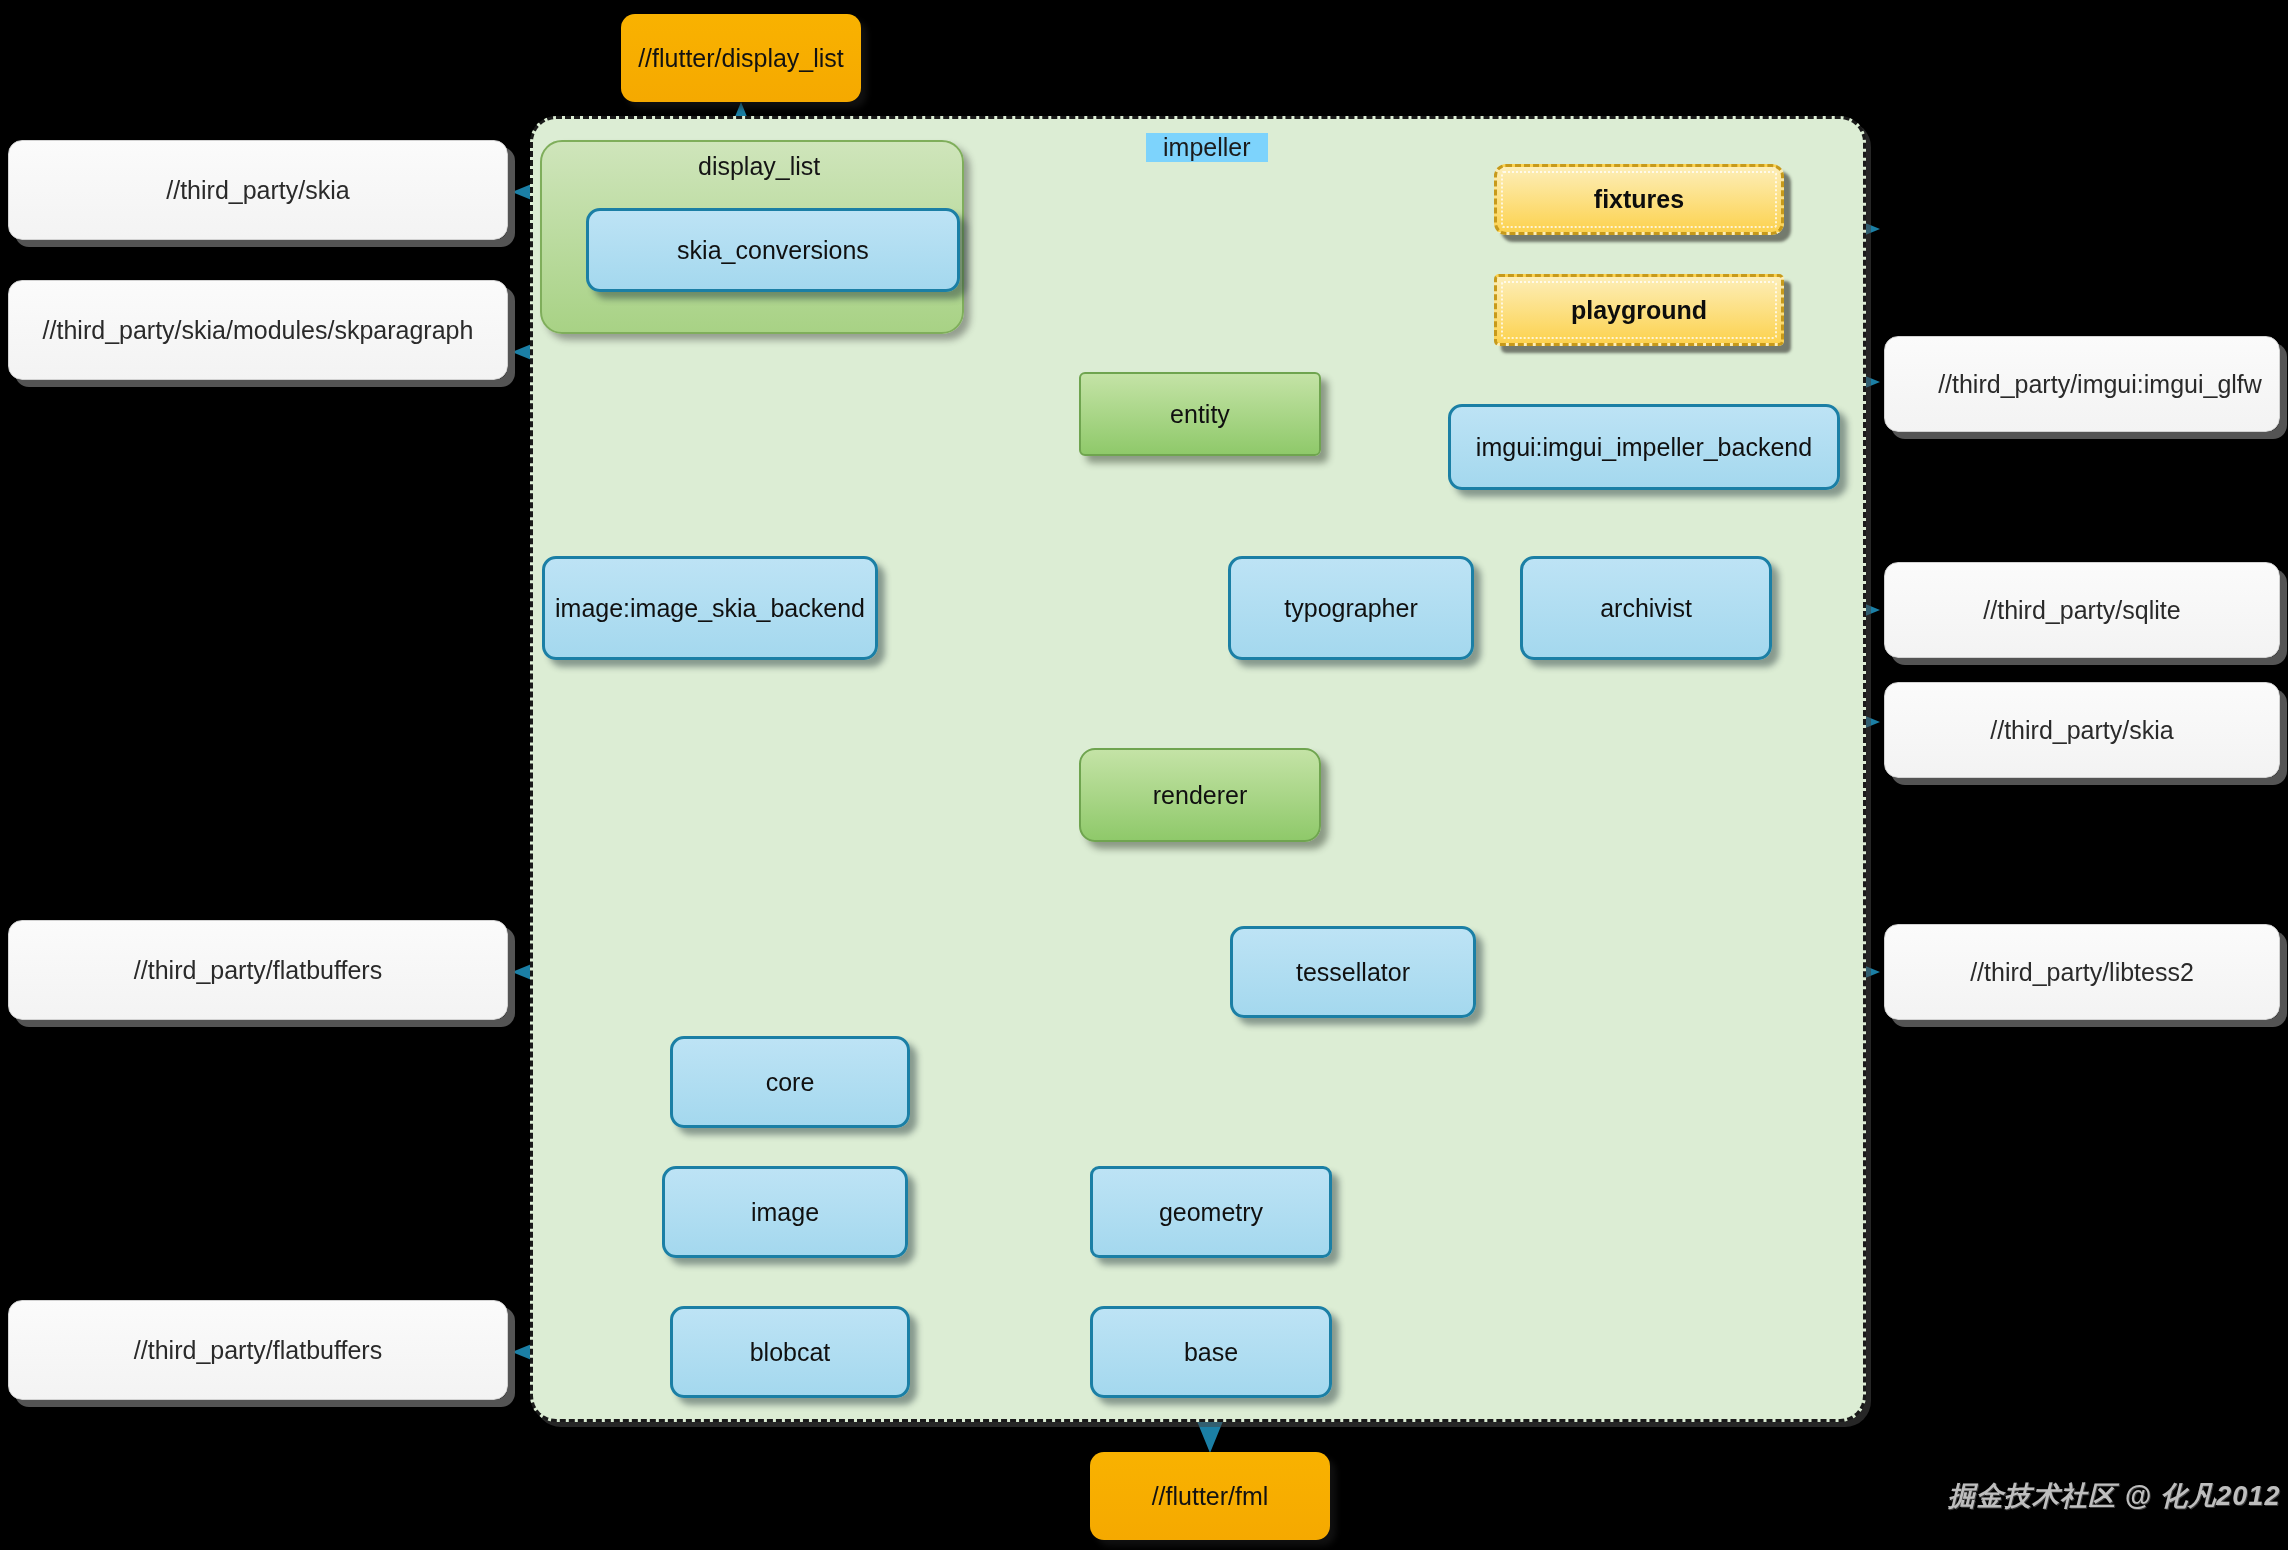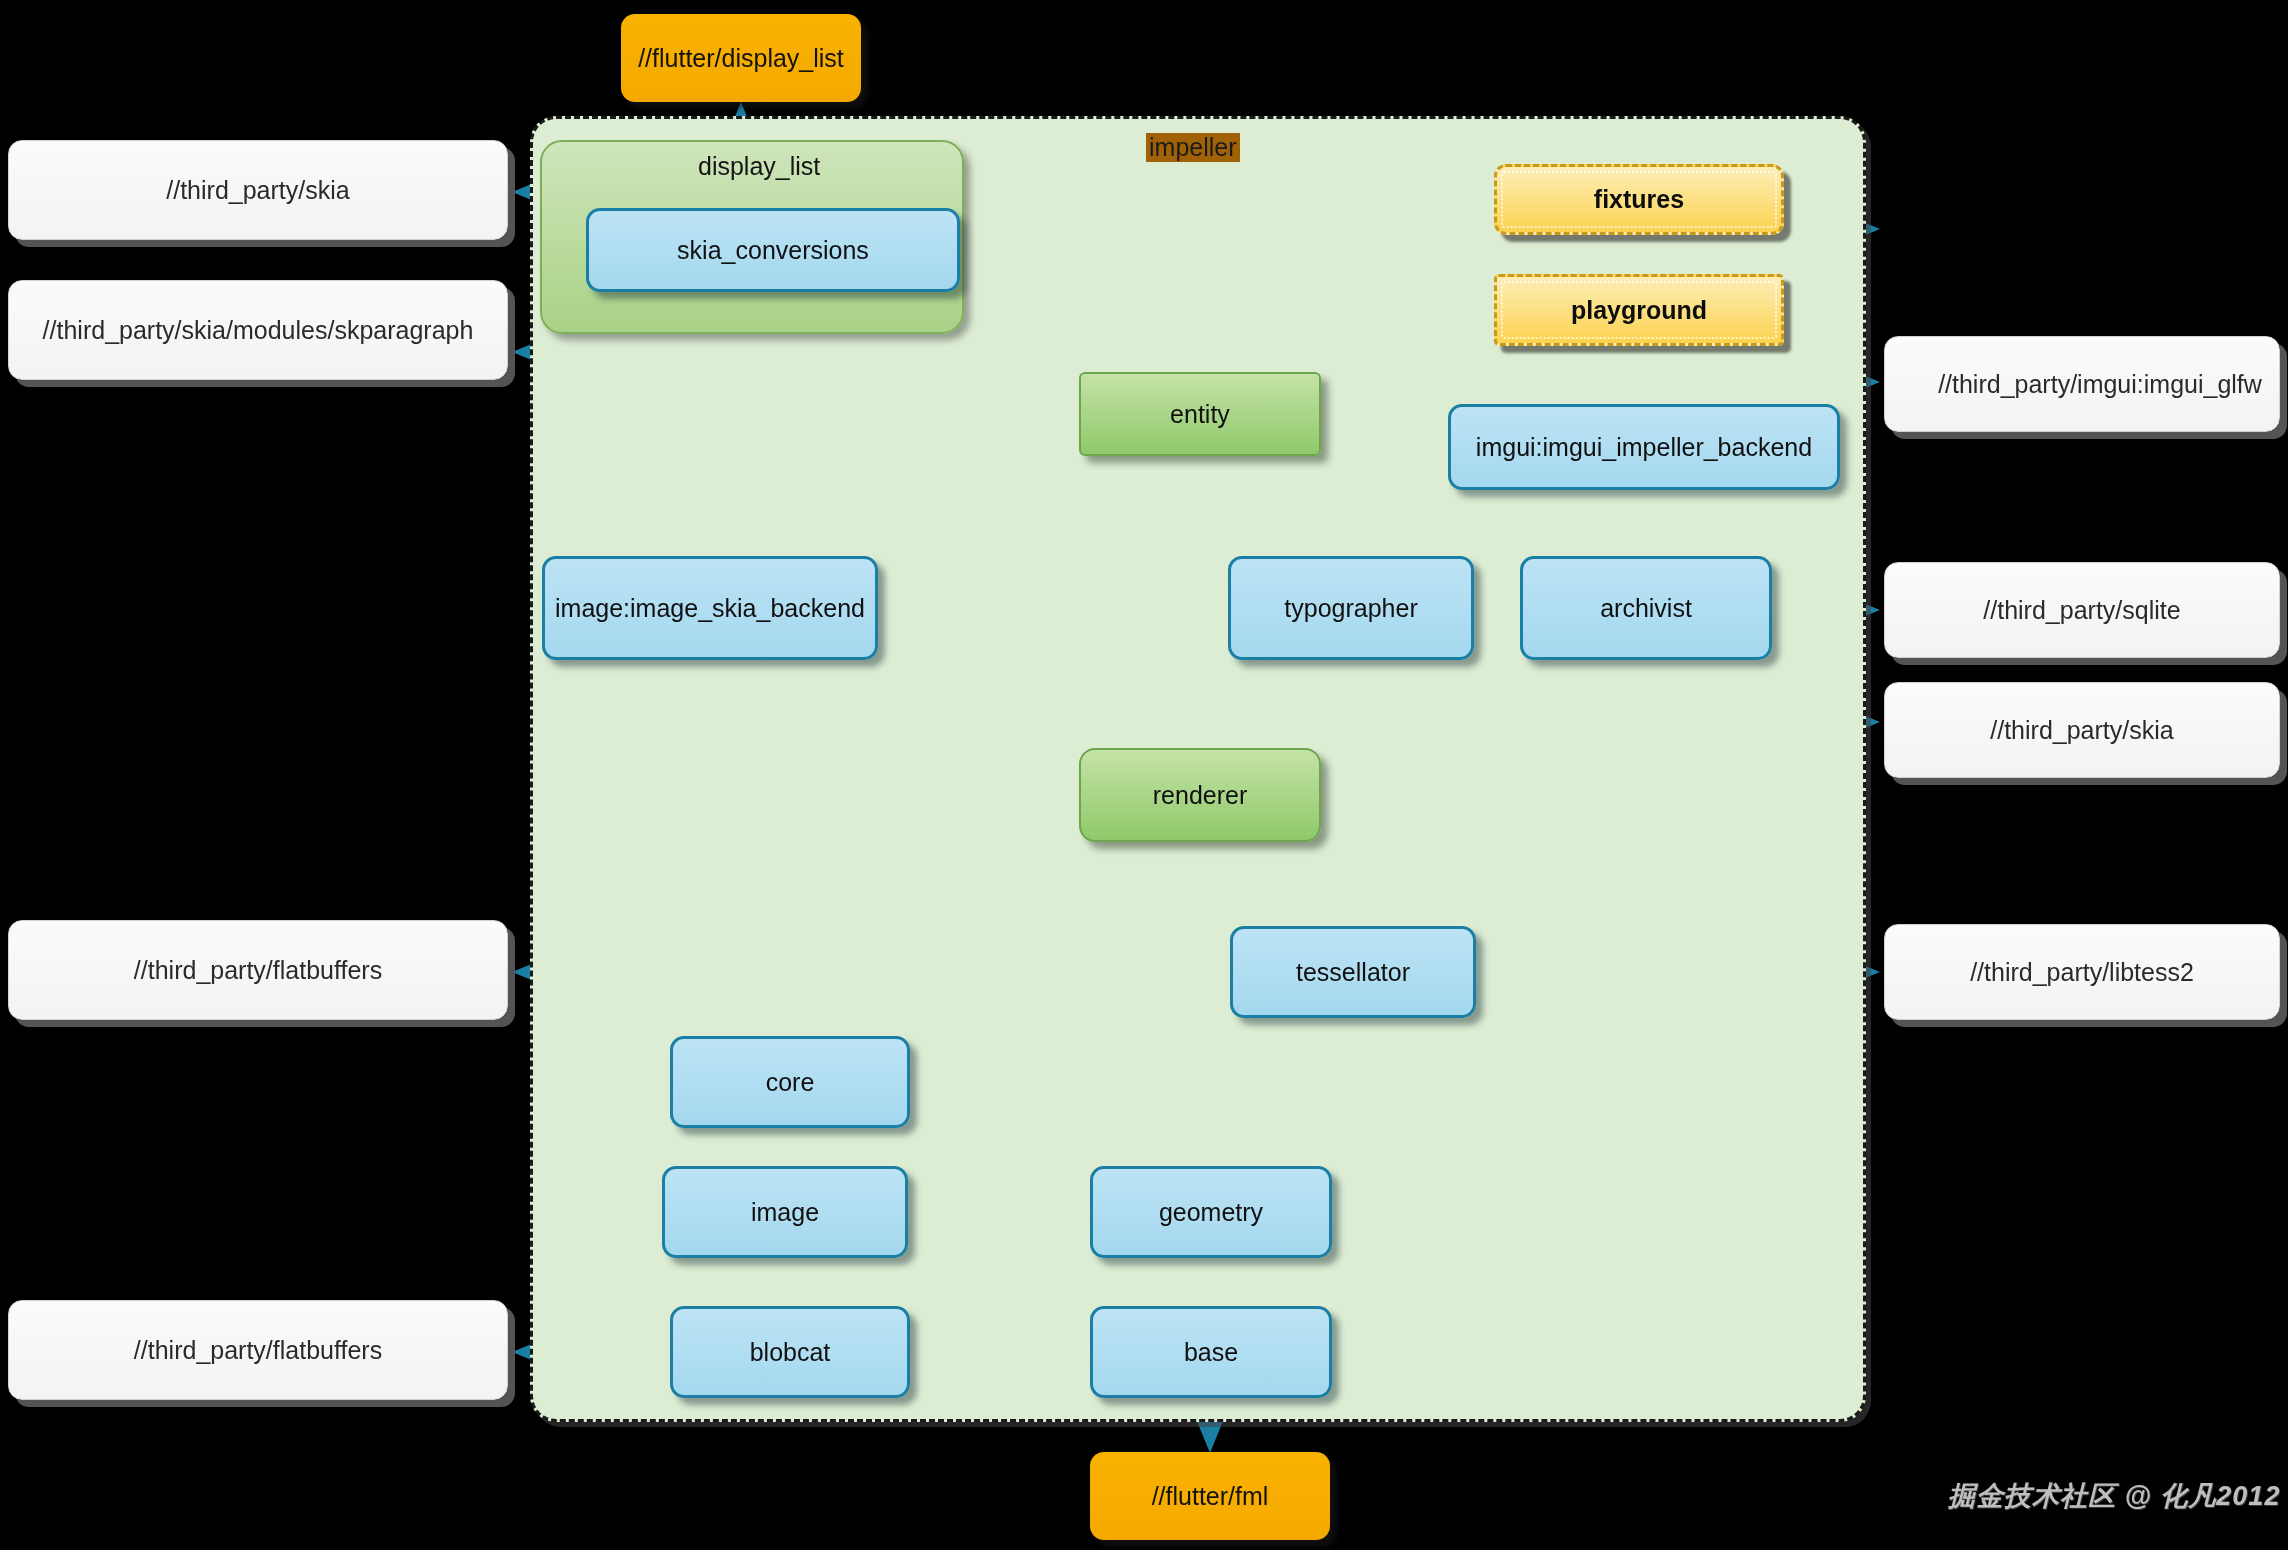--- a/index.html
+++ b/index.html
@@ -34,22 +34,22 @@
     background: #dcedd4;
     border: 3px dashed #1a1a1a;
     border-radius: 26px;
     z-index: 1;
     box-shadow: 5px 5px 0 rgba(70,70,70,0.55);
   }
   .cluster-label {
     position: absolute;
     font-size: 25px;
     color: #1b1b1b;
-    background: #a16207;
-    padding: 0 3px;
+    background: #7dd3fc;
+    padding: 0 17px;
     z-index: 6;
     white-space: nowrap;
   }
   
   .cluster-dl {
     position: absolute;
     background: linear-gradient(180deg,#cfe5bb 0%,#a8d285 100%);
     border: 2px solid #7fae5b;
     border-radius: 22px;
     z-index: 2;
@@ -274,21 +274,21 @@
   <div class="node n-blue" style="left:1230px; top:926px; width:246px; height:92px;">
     <span>tessellator</span>
   </div>
 
   <div class="node n-blue" style="left:670px; top:1036px; width:240px; height:92px;">
     <span>core</span>
   </div>
   <div class="node n-blue" style="left:662px; top:1166px; width:246px; height:92px;">
     <span>image</span>
   </div>
-  <div class="node n-blue" style="left:1090px; top:1166px; width:242px; height:92px;">
+  <div class="node n-blue" style="left:1090px; top:1166px; width:242px; height:92px;border-radius:9px;">
     <span>geometry</span>
   </div>
   <div class="node n-blue" style="left:670px; top:1306px; width:240px; height:92px;">
     <span>blobcat</span>
   </div>
   <div class="node n-blue" style="left:1090px; top:1306px; width:242px; height:92px;">
     <span>base</span>
   </div>
 
   <div class="watermark" style="left:1948px; top:1478px;">掘金技术社区 @ 化凡2012</div>

